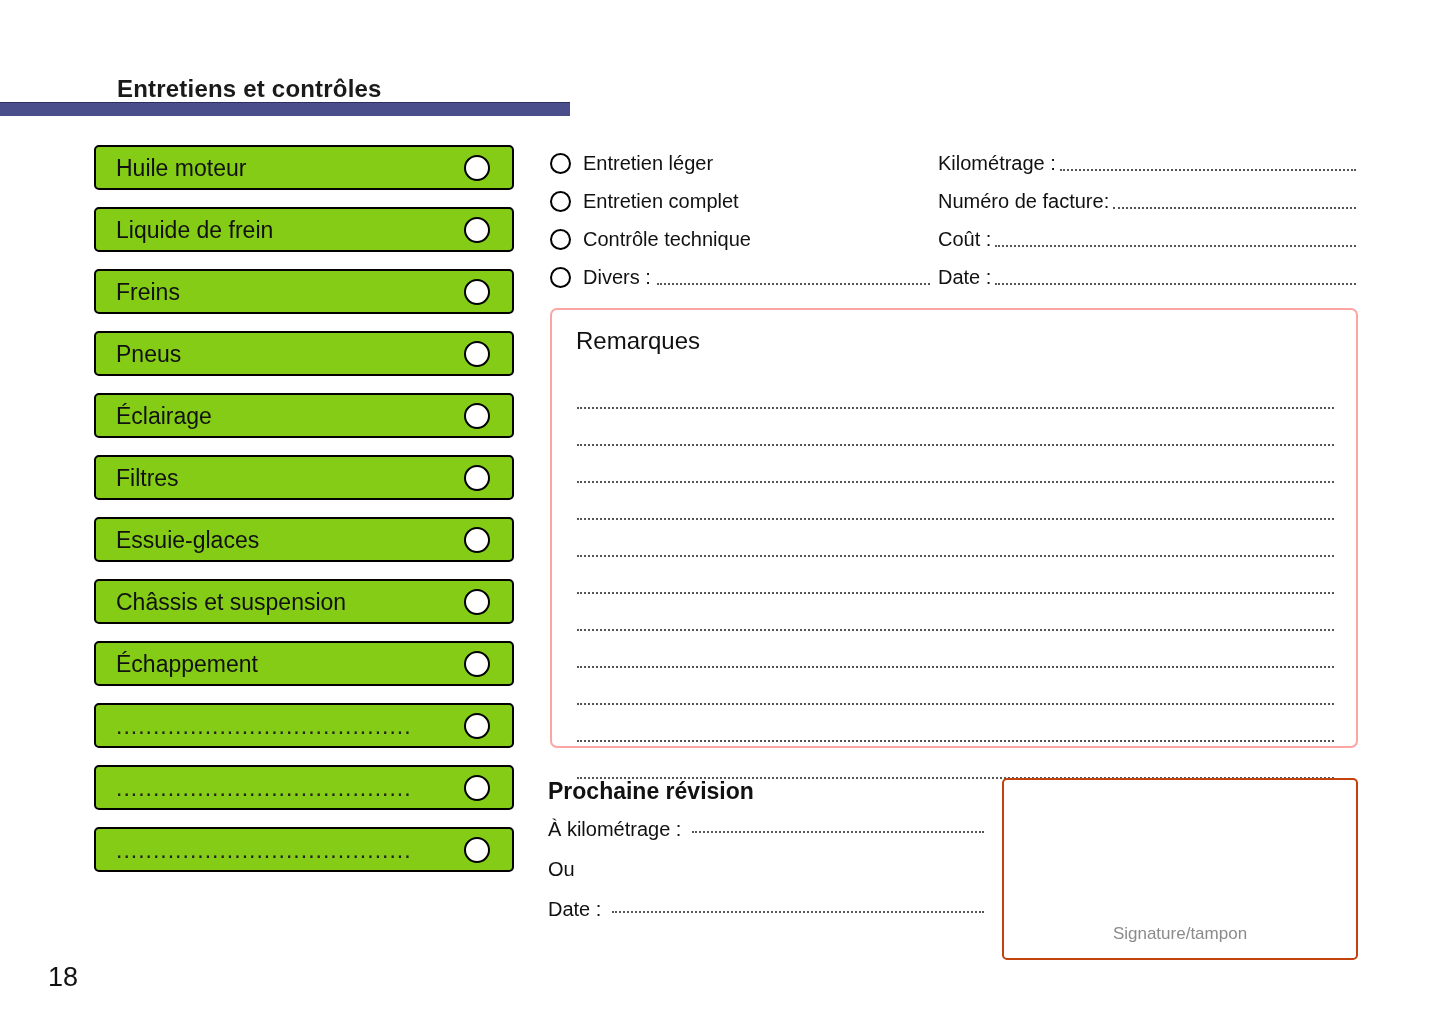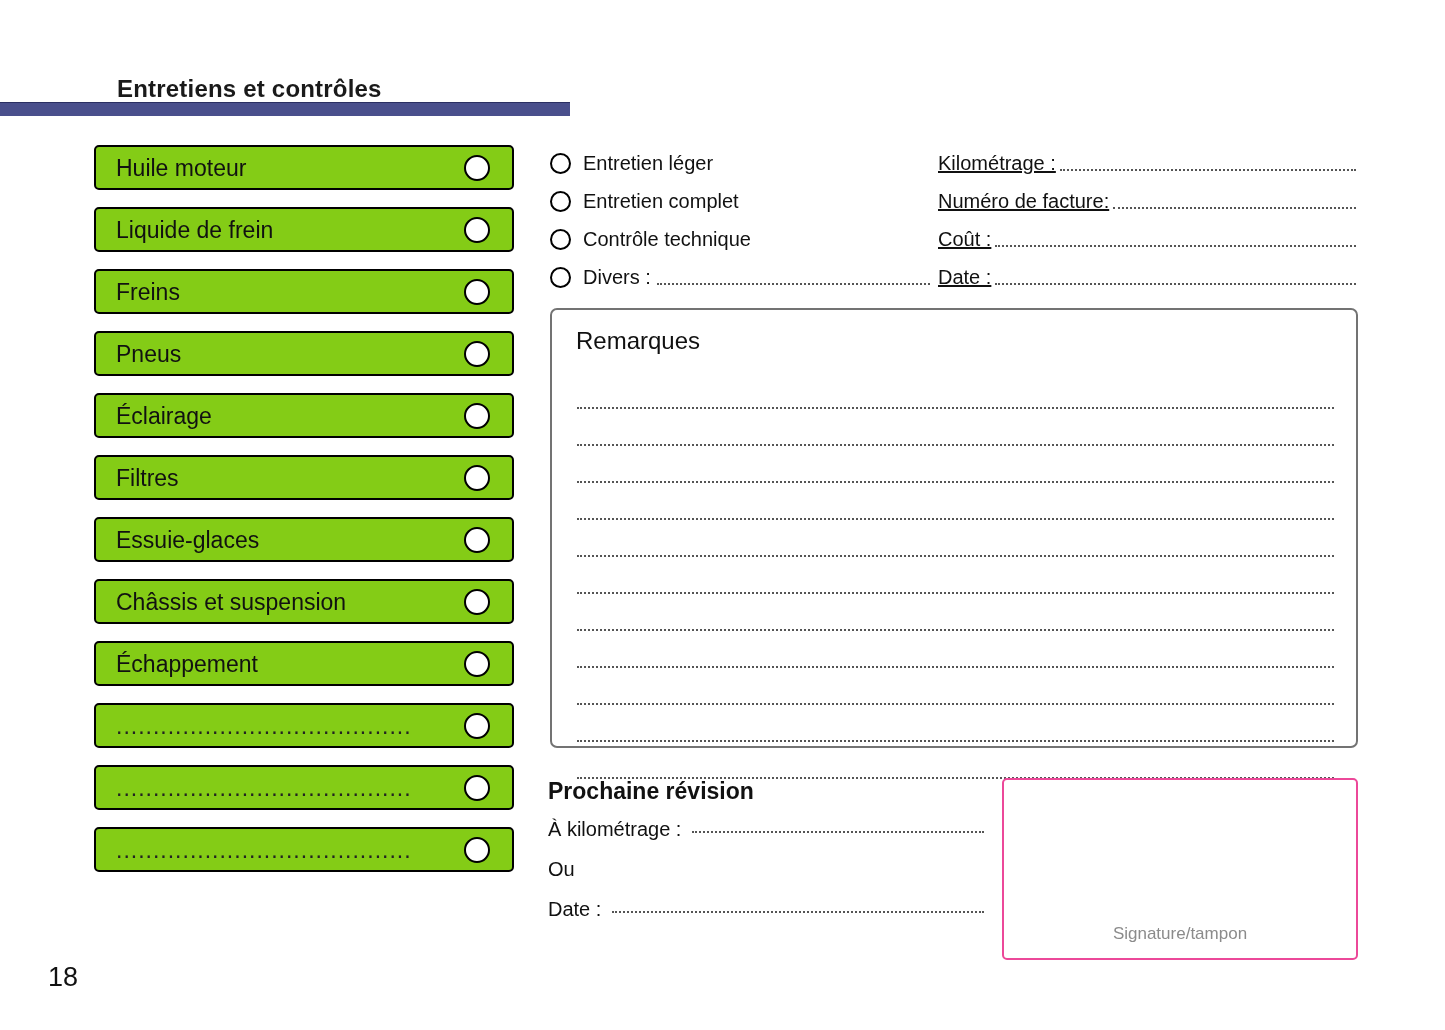--- a/index.html
+++ b/index.html
@@ -133,37 +133,36 @@
   .field-row {
     position: relative;
     height: 38px;
     display: flex;
     align-items: center;
   }
   .field-label {
     font-size: 20px;
     color: #111;
     white-space: nowrap;
-    text-decoration: underline;
   }
   .field-dots {
     flex: 1;
     margin-left: 4px;
     border-bottom: 2px dotted #555;
     height: 14px;
   }
 
   
   .remarks {
     position: absolute;
     left: 550px;
     top: 308px;
     width: 808px;
     height: 440px;
-    border: 2px solid #737373;
+    border: 2px solid #fca5a5;
     border-radius: 7px;
     box-sizing: border-box;
     background: #fff;
   }
   .remarks-title {
     position: absolute;
     left: 24px;
     top: 17px;
     font-size: 24px;
     color: #111;
@@ -212,21 +211,21 @@
     height: 13px;
   }
 
   
   .signature {
     position: absolute;
     left: 1002px;
     top: 778px;
     width: 356px;
     height: 182px;
-    border: 2px solid #ec4899;
+    border: 2px solid #c2410c;
     border-radius: 5px;
     box-sizing: border-box;
     background: #fff;
   }
   .signature-label {
     position: absolute;
     left: 0;
     right: 0;
     bottom: 14px;
     text-align: center;

